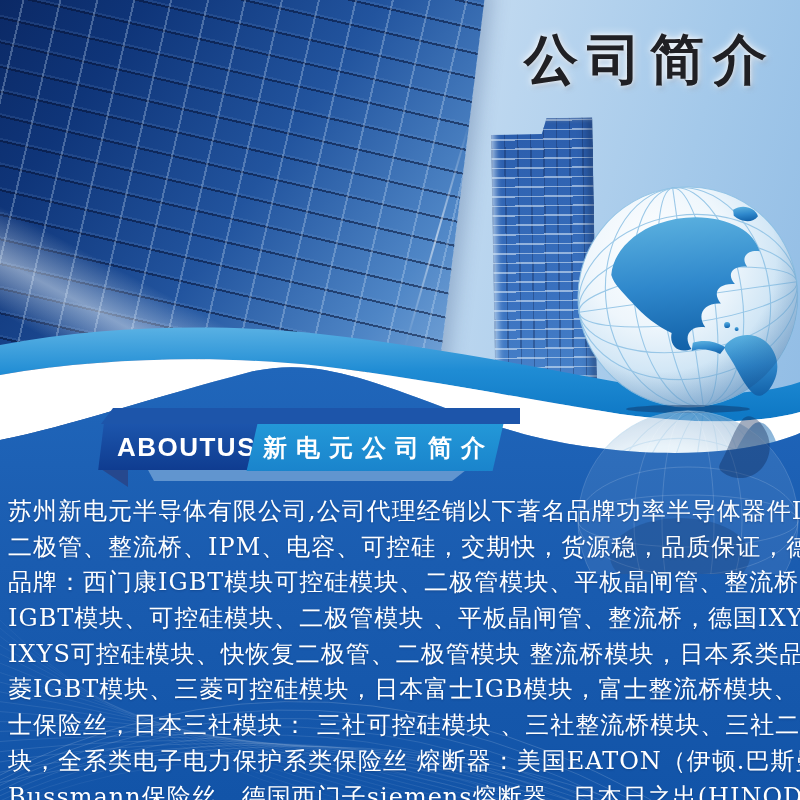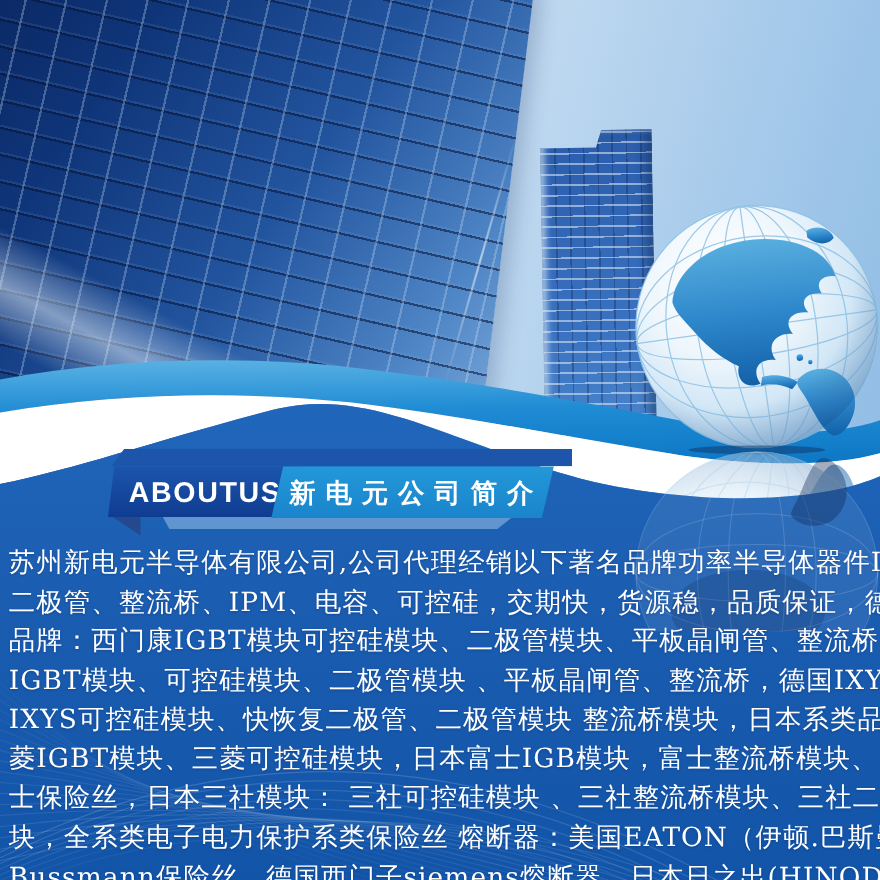--- a/index.html
+++ b/index.html
@@ -203,20 +203,21 @@
     <div class="fold"></div>
     <div class="shadow-strip"></div>
     <div class="box-dark">
       <span>ABOUTUS</span>
     </div>
     <div class="box-light">
       <span>新电元公司简介</span>
     </div>
   </div>
 
+  <div class="title">公司简介</div>
 
   <div class="about">
     <div class="line">苏州新电元半导体有限公司,公司代理经销以下著名品牌功率半导体器件IGBT、</div>
     <div class="line">二极管、整流桥、IPM、电容、可控硅，交期快，货源稳，品质保证，德国系类</div>
     <div class="line">品牌：西门康IGBT模块可控硅模块、二极管模块、平板晶闸管、整流桥，英飞凌</div>
     <div class="line">IGBT模块、可控硅模块、二极管模块 、平板晶闸管、整流桥，德国IXYS模块：</div>
     <div class="line">IXYS可控硅模块、快恢复二极管、二极管模块 整流桥模块，日本系类品牌：三</div>
     <div class="line">菱IGBT模块、三菱可控硅模块，日本富士IGB模块，富士整流桥模块、 日本富</div>
     <div class="line">士保险丝，日本三社模块： 三社可控硅模块 、三社整流桥模块、三社二极管模</div>
     <div class="line">块，全系类电子电力保护系类保险丝 熔断器：美国EATON（伊顿.巴斯曼）</div>

